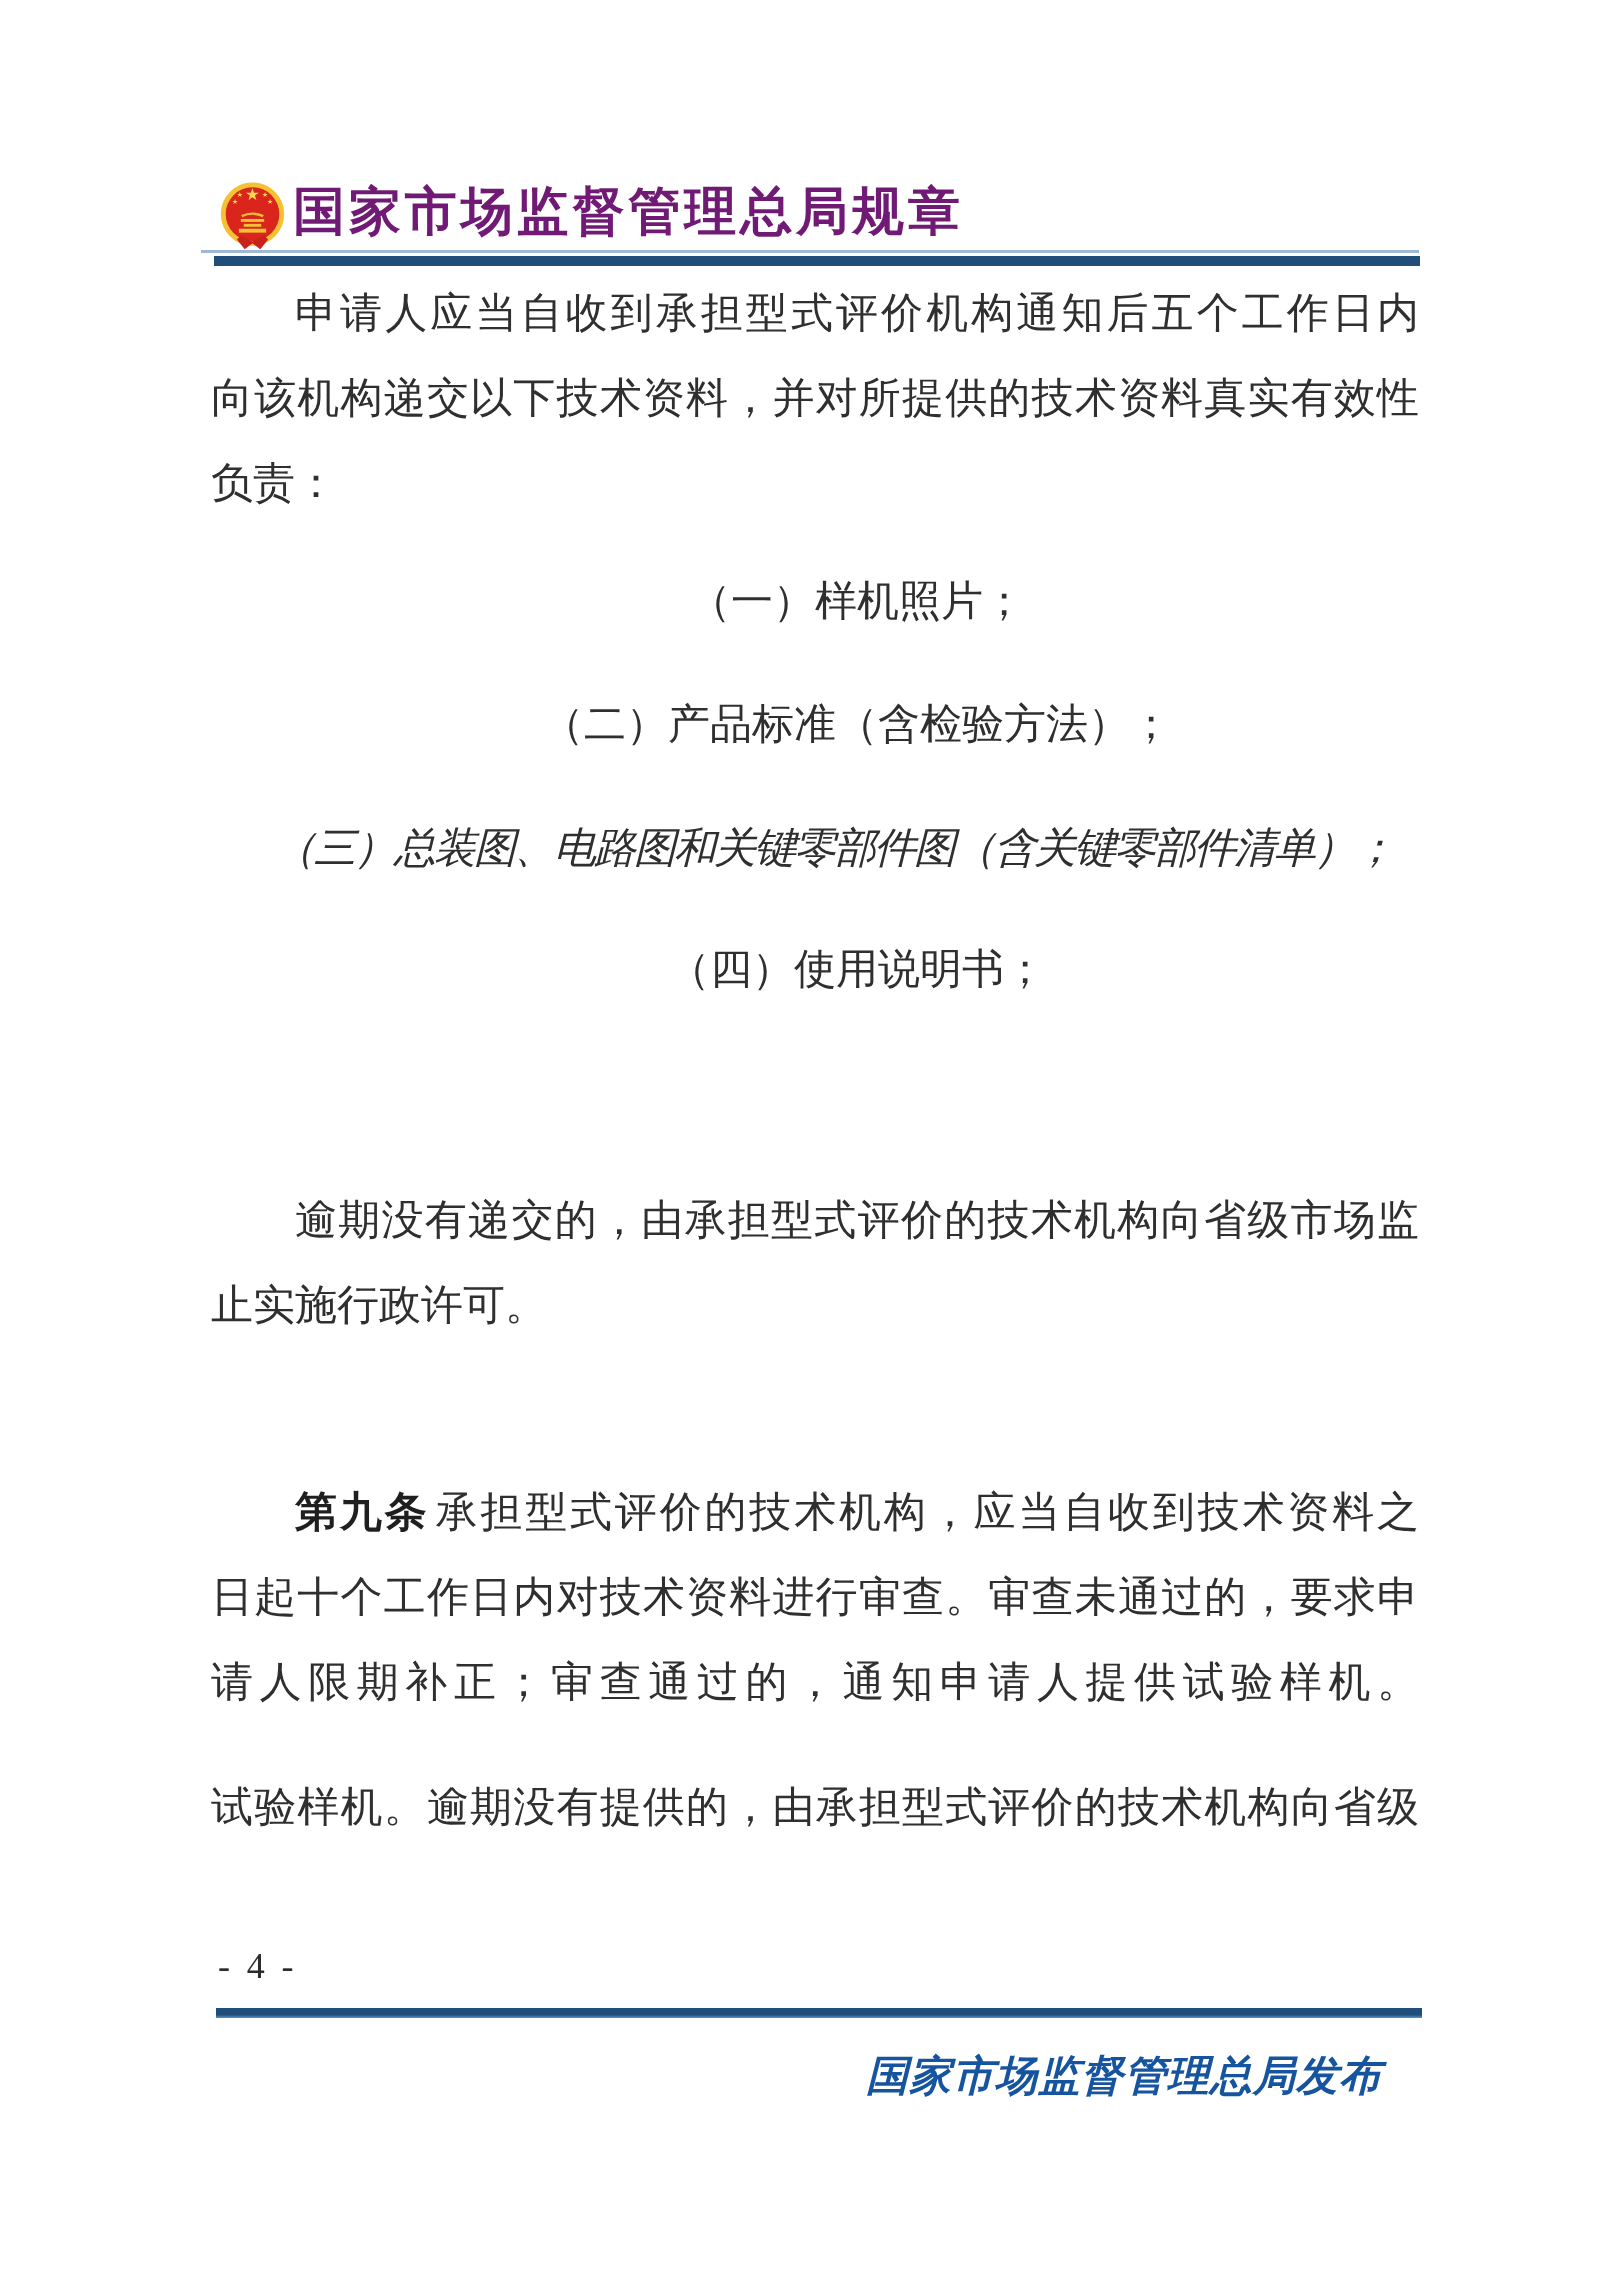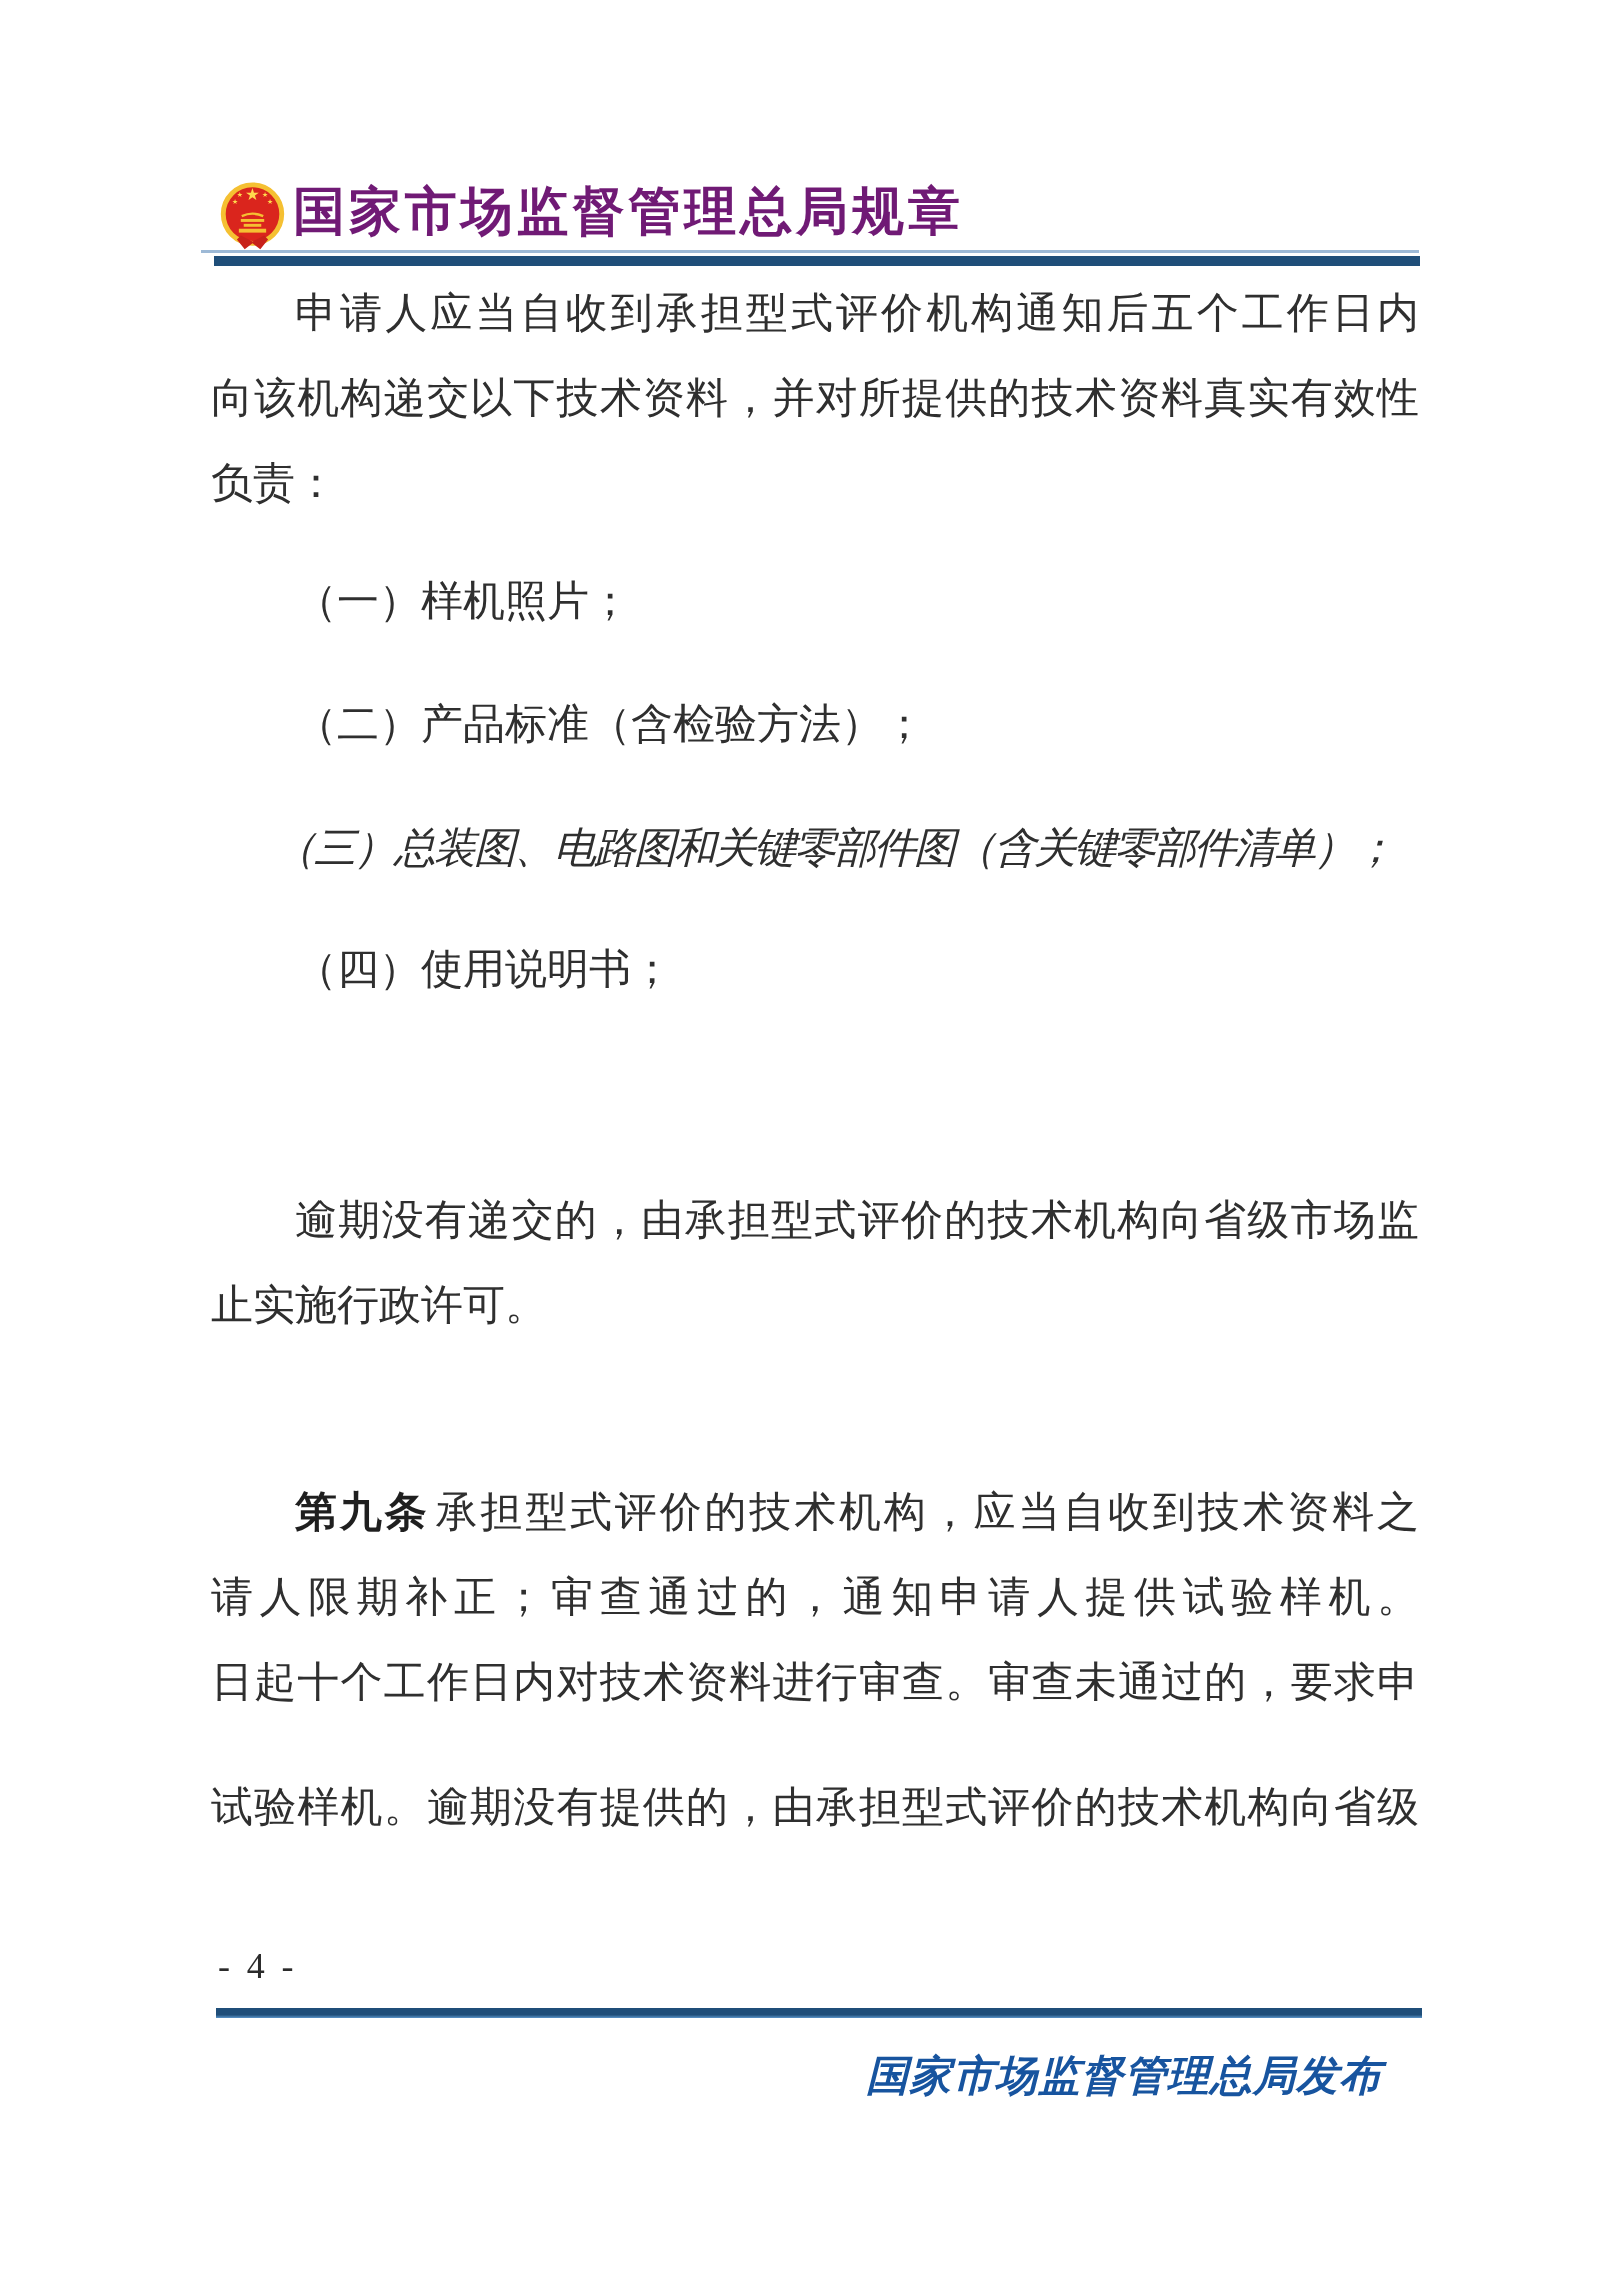--- a/index.html
+++ b/index.html
@@ -38,21 +38,21 @@
   .line{
     height:85px;line-height:85px;white-space:nowrap;
   }
   .wrapblock .line{white-space:normal;}
   .j{
     text-align:justify;
     text-align-last:justify;
     text-justify:inter-character;
     white-space:normal;
   }
-  .indent{padding-left:84px;}
+  .indent{padding-left:84px;text-align:center;}
   .condensed{
     letter-spacing:-2px;
     padding-left:63px;
     white-space:nowrap;
     font-style:italic;
   }
   .term{font-weight:bold;margin-right:6px;color:#1f1f1f;}
   .page-number{
     position:absolute;left:218px;top:1944px;
     font-size:36px;line-height:44px;color:#2b2b2b;letter-spacing:3.9px;
@@ -110,22 +110,22 @@
     <div class="line indent">（四）使用说明书；</div>
   </div>
 
   <div class="textblock wrapblock" style="top:1178px">
     <div class="line j indent">逾期没有递交的，由承担型式评价的技术机构向省级市场监</div>
     <div class="line">止实施行政许可。</div>
   </div>
 
   <div class="textblock wrapblock" style="top:1470px">
     <div class="line j indent"><span class="term">第九条</span><span>承担型式评价的技术机构，应当自收到技术资料之</span></div>
+    <div class="line j">日起十个工作日内对技术资料进行审查。审查未通过的，要求申</div>
     <div class="line j">请人限期补正；审查通过的，通知申请人提供试验样机。</div>
-    <div class="line j">日起十个工作日内对技术资料进行审查。审查未通过的，要求申</div>
   </div>
 
   <div class="textblock wrapblock" style="top:1765px">
     <div class="line j">试验样机。逾期没有提供的，由承担型式评价的技术机构向省级</div>
   </div>
 
   <div class="page-number">- 4 -</div>
 
   <div class="footer-rule"></div>
   <div class="footer-publisher">国家市场监督管理总局发布</div>

